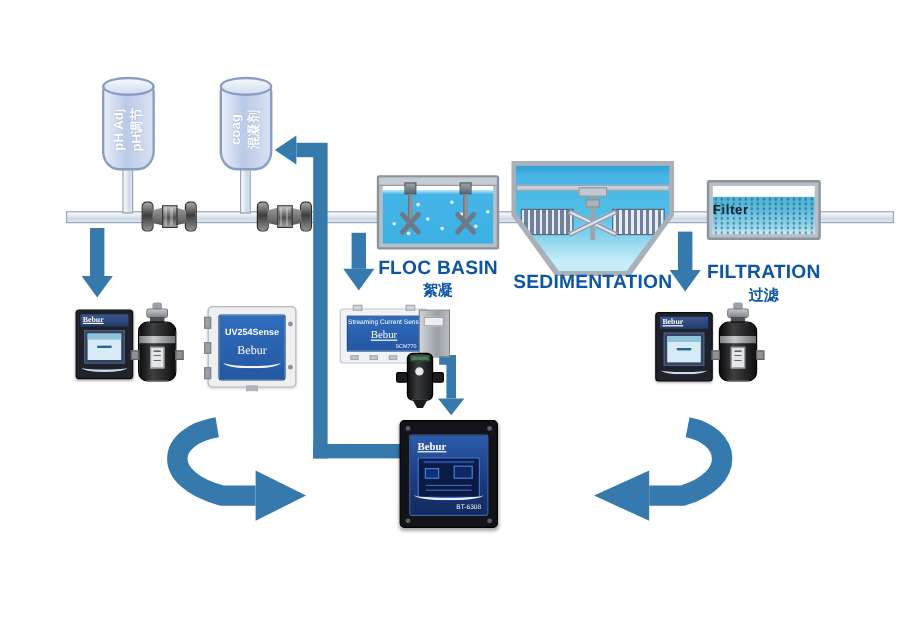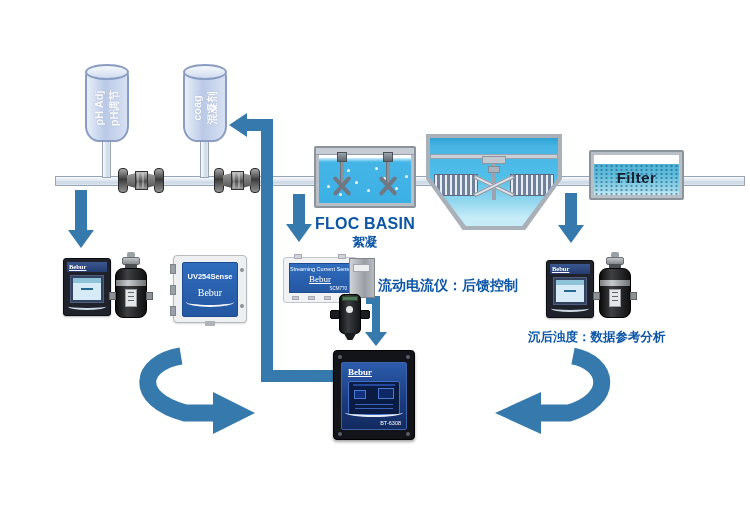--- a/index.html
+++ b/index.html
@@ -238,29 +238,34 @@
       <div class="abs" style="left:4px;top:36px;width:44px;height:22px;background:repeating-linear-gradient(90deg,#e8edf2 0 2px,#71809b 2px 5px);border:1px solid #5c6880"></div>
       <div class="abs" style="left:80px;top:36px;width:44px;height:22px;background:repeating-linear-gradient(90deg,#e8edf2 0 2px,#71809b 2px 5px);border:1px solid #5c6880"></div>
       <div class="abs" style="left:52px;top:18px;width:24px;height:8px;background:#c2c8d0;border:1px solid #8d95a1"></div>
       <div class="abs" style="left:62px;top:26px;width:4px;height:36px;background:#9aa3af"></div>
       <div class="abs" style="left:58px;top:28px;width:12px;height:7px;background:#aab2bc;border:1px solid #848c98"></div>
       <div class="abs" style="left:42px;top:46px;width:44px;height:4px;background:#dde2e8;border:1px solid #8a93a2;transform:rotate(26deg)"></div>
       <div class="abs" style="left:42px;top:46px;width:44px;height:4px;background:#dde2e8;border:1px solid #8a93a2;transform:rotate(-26deg)"></div>
     </div>
   </div>
   <div class="abs basin-label z3" style="left:426px;top:227px;width:136px">
+    <span class="en">SEDIMENTATION</span>
   </div>
 
   <div class="abs vessel z3" style="left:589px;top:150px;width:95px;height:50px">
     <div class="abs" style="left:3px;top:3px;right:3px;bottom:3px;background:#fff">
       <div class="abs" style="left:0;top:9px;right:0;bottom:0;background:linear-gradient(180deg,#4fb2d6 0,#63bedd 12px,#9ed8ea 26px,#cdeef8 100%)">
         <div class="abs" style="inset:0;background-image:radial-gradient(circle,rgba(15,70,105,.5) .9px,transparent 1.3px);background-size:5px 4px"></div>
-        <span class="abs" style="left:0;right:0;top:5px;text-align:center;font-size:15px;font-weight:bold;color:#15202e;letter-spacing:.5px">Filter</span>
+        <span class="abs" style="left:0;right:0;top:5px;font-size:11px;font-weight:bold;color:#15202e;letter-spacing:.5px">Filter</span>
       </div>
     </div>
+  </div>
+  <div class="abs basin-label z3" style="left:589px;top:219px;width:95px">
+    <span class="en">FILTRATION</span>
+    <span class="zh">过滤</span>
   </div>
 
   <div class="abs analyzer z3" style="left:63px;top:258px;width:48px;height:58px">
     <div class="an-top">
       <span class="an-brand">Bebur</span>
     </div>
     <div class="an-scr">
       <div class="an-scr-in">
           <div class="an-scr-bar"></div>
           <div class="an-scr-dash"></div>
@@ -309,21 +314,20 @@
     <div class="bracket-label"></div>
   </div>
   <div class="abs z3" style="left:330px;top:294px;width:40px;height:46px">
     <div class="pr-body"></div>
       <div class="pr-chip"></div>
       <div class="pr-dot"></div>
     <div class="pr-arm" style="left:0"></div>
       <div class="pr-arm" style="right:0"></div>
     <div class="pr-tip"></div>
   </div>
-  <div class="abs caption z3" style="left:378px;top:277px;font-size:14px">流动电流仪：后馈控制</div>
 
   <div class="abs ctrl z3" style="left:333px;top:350px;width:82px;height:90px">
     <div class="ctrl-screw" style="left:4px;top:4px"></div>
       <div class="ctrl-screw" style="right:4px;top:4px"></div>
     <div class="ctrl-screw" style="left:4px;bottom:3px"></div>
       <div class="ctrl-screw" style="right:4px;bottom:3px"></div>
     <div class="ctrl-face">
       <div class="ctrl-brand">Bebur</div>
       <div class="ctrl-scr">
         <div class="cs-top"></div>
@@ -352,15 +356,14 @@
   <div class="abs z3" style="left:598px;top:252px;width:34px;height:68px">
     <div class="abs sn-stem"></div>
       <div class="abs sn-cap"></div>
       <div class="abs sn-neck"></div>
     <div class="abs sn-body"></div>
       <div class="abs sn-ring"></div>
     <div class="abs sn-fit-l"></div>
       <div class="abs sn-fit-r"></div>
       <div class="abs sn-tag"></div>
   </div>
-  <div class="abs caption z3" style="left:528px;top:329px;font-size:12.5px">沉后浊度：数据参考分析</div>
 
 </div>
 
 </body></html>

